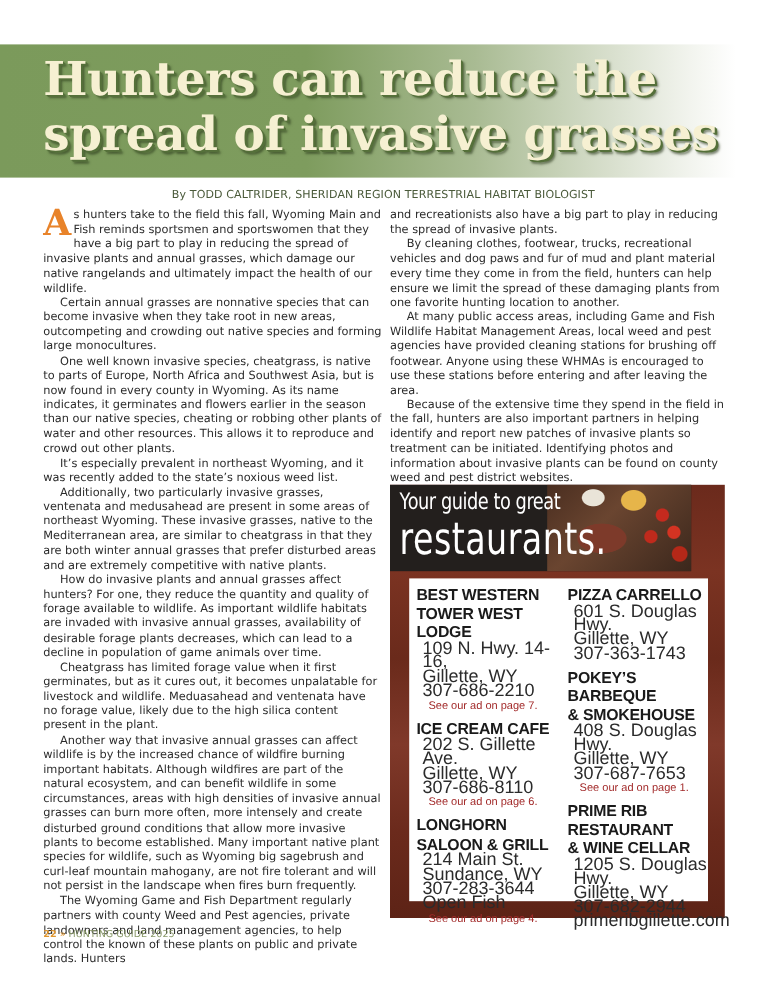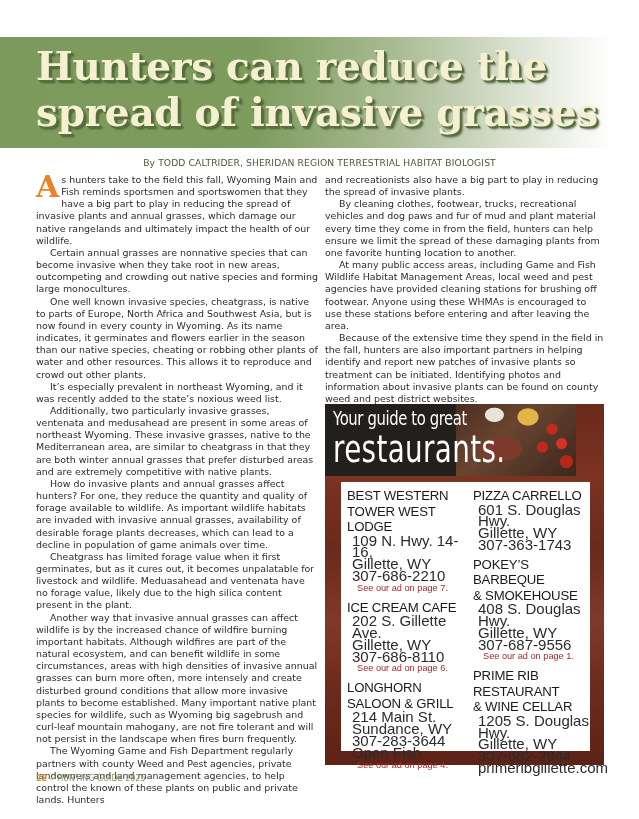--- a/index.html
+++ b/index.html
@@ -67,21 +67,21 @@
   }
   .ad-panel {
     position: absolute; left: 16px; top: 78px; width: 249px; height: 269px;
     background: #ffffff;
   }
   .ad-col { position: absolute; top: 6px; width: 120px; }
   .ad-col-left { left: 6px; }
   .ad-col-right { left: 132px; }
   .rest { margin-bottom: 6px; }
   .rest-name {
-    font-family: "Liberation Sans", sans-serif; font-weight: normal; font-size: 13.2px; line-height: 15.5px; color: #1a1a1a;
+    font-family: "Liberation Sans", sans-serif; font-weight: bold; font-size: 13.2px; line-height: 15.5px; color: #1a1a1a;
     letter-spacing: -0.2px;
   }
   .rest-line {
     font-family: "Liberation Sans", sans-serif; font-size: 15px; line-height: 11.8px; color: #2b2b2b; padding-left: 5px;
   }
   .rest-see {
     font-family: "Liberation Sans", sans-serif; font-size: 9.2px; line-height: 12px; color: #a22a2a; padding-left: 10px;
   }
 
   .footer {
@@ -156,21 +156,21 @@
       <div class="rest">
         <div class="rest-name">PIZZA CARRELLO</div>
         <div class="rest-line">601 S. Douglas Hwy.</div>
         <div class="rest-line">Gillette, WY</div>
         <div class="rest-line">307-363-1743</div>
       </div>
       <div class="rest">
         <div class="rest-name">POKEY’S<br>BARBEQUE<br>&amp; SMOKEHOUSE</div>
         <div class="rest-line">408 S. Douglas Hwy.</div>
         <div class="rest-line">Gillette, WY</div>
-        <div class="rest-line">307-687-9556</div>
+        <div class="rest-line">307-687-7653</div>
         <div class="rest-see">See our ad on page 1.</div>
       </div>
       <div class="rest">
         <div class="rest-name">PRIME RIB<br>RESTAURANT<br>&amp; WINE CELLAR</div>
         <div class="rest-line">1205 S. Douglas Hwy.</div>
         <div class="rest-line">Gillette, WY</div>
         <div class="rest-line">307-682-2944</div>
         <div class="rest-line">primeribgillette.com</div>
       </div>
     </div>

